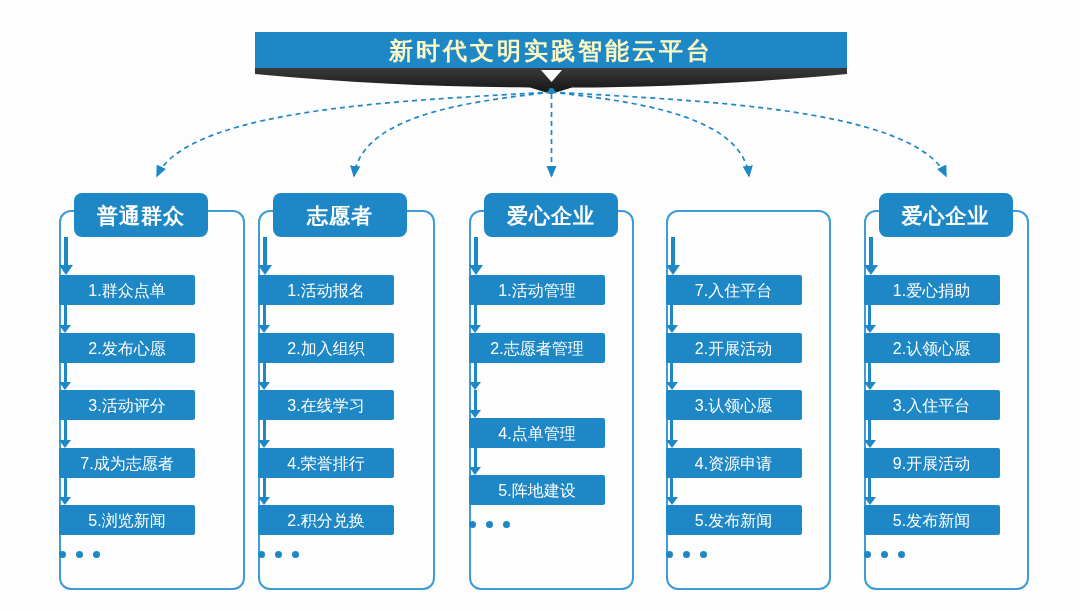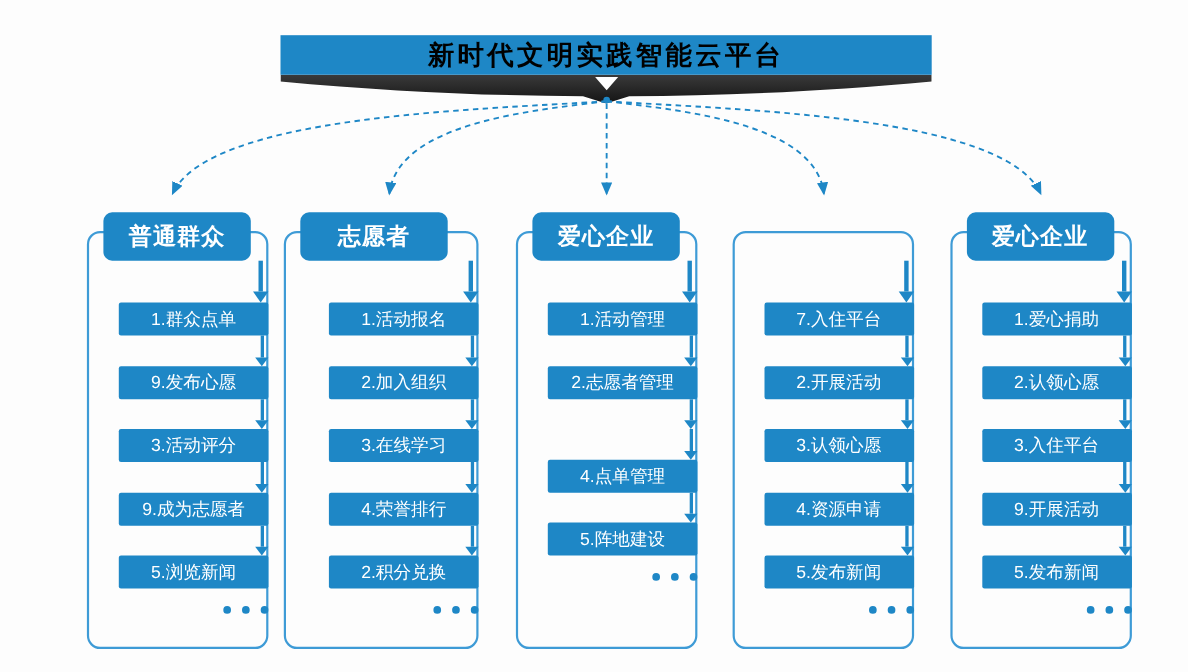--- a/index.html
+++ b/index.html
@@ -1,33 +1,33 @@
 <!DOCTYPE html>
 <html><head>
 <meta charset="utf-8">
 <style>
   html,body{margin:0;padding:0;background:#fdfdfd;}
   body{font-family:"Liberation Sans","DejaVu Sans",sans-serif;}
   .canvas{position:relative;width:1080px;height:611px;background:#fdfdfd;overflow:hidden;}
 
   .title-bar{position:absolute;left:255px;top:32px;width:592px;height:36px;
-    background:#1e87c6;color:#000000;font-weight:bold;font-size:24px;line-height:37px;
+    background:#1e87c6;color:#fef9c3;font-weight:bold;font-size:24px;line-height:37px;
     text-align:center;letter-spacing:3px;}
   .swoosh{position:absolute;left:255px;top:68px;width:592px;height:26px;}
 
   .connectors{position:absolute;left:0;top:0;width:1080px;height:611px;pointer-events:none;}
 
   .column{position:absolute;top:193px;width:165px;height:397px;}
   .outline{position:absolute;top:17px;left:0;right:0;bottom:0;
     border:2px solid #3e9bd6;border-radius:12px;background:transparent;}
   .col-header{position:absolute;top:0;left:15px;width:134px;height:44px;
     background:#1e87c6;border-radius:8px;color:#fff;font-weight:bold;font-size:21px;
     line-height:45px;text-align:center;z-index:2;letter-spacing:1px;}
   .flow{position:absolute;top:44px;left:0;right:0;display:flex;flex-direction:column;
-    align-items:flex-end;z-index:1;}
+    align-items:flex-start;z-index:1;}
   .arrow{display:flex;flex-direction:column;align-items:center;height:27.5px;}
   .arrow .stem{display:block;width:3px;flex:1;background:#1e87c6;}
   .arrow .head{display:block;width:0;height:0;border-left:6px solid transparent;
     border-right:6px solid transparent;border-top:8px solid #1e87c6;}
   .arrow-long{height:38px;}
   .arrow-long .stem{width:4px;}
   .arrow-long .head{border-left-width:7px;border-right-width:7px;border-top-width:10px;}
   .step{width:136px;height:30px;background:#1e87c6;color:#fff;font-size:16px;
     line-height:31px;text-align:center;border-radius:2px;}
   .dots{display:flex;gap:10px;margin-top:16px;}
@@ -61,44 +61,44 @@
       <path d="M551.5,92 C430,100 190,105 157,176" marker-end="url(#arrowhead)"></path>
       <path d="M551.5,92 C490,100 362,110 354,176" marker-end="url(#arrowhead)"></path>
       <path d="M551.5,94 L551.5,176" marker-end="url(#arrowhead)"></path>
       <path d="M551.5,92 C613,100 741,110 749,176" marker-end="url(#arrowhead)"></path>
       <path d="M551.5,92 C673,100 913,105 946,176" marker-end="url(#arrowhead)"></path>
     </g>
     <circle cx="551.5" cy="91" r="3" fill="#1e87c6"></circle>
   </svg>
 
   <div id="columns">
-      <div class="column" style="left: 79px;">
+      <div class="column" style="left: 59px; padding-left: 21px;">
         <div class="outline"></div>
         <div class="col-header">普通群众</div>
         <div class="flow">
           <div class="arrow arrow-long">
             <i class="stem"></i>
             <i class="head"></i>
           </div>
           <div class="step">1.群众点单</div>
           <div class="arrow">
             <i class="stem"></i>
             <i class="head"></i>
           </div>
-          <div class="step">9.发布心愿</div>
+          <div class="step">2.发布心愿</div>
           <div class="arrow">
             <i class="stem"></i>
             <i class="head"></i>
           </div>
           <div class="step">3.活动评分</div>
           <div class="arrow">
             <i class="stem"></i>
             <i class="head"></i>
           </div>
-          <div class="step">9.成为志愿者</div>
+          <div class="step">7.成为志愿者</div>
           <div class="arrow">
             <i class="stem"></i>
             <i class="head"></i>
           </div>
           <div class="step">5.浏览新闻</div>
           <div class="dots">
             <i></i>
             <i></i>
             <i></i>
           </div>

